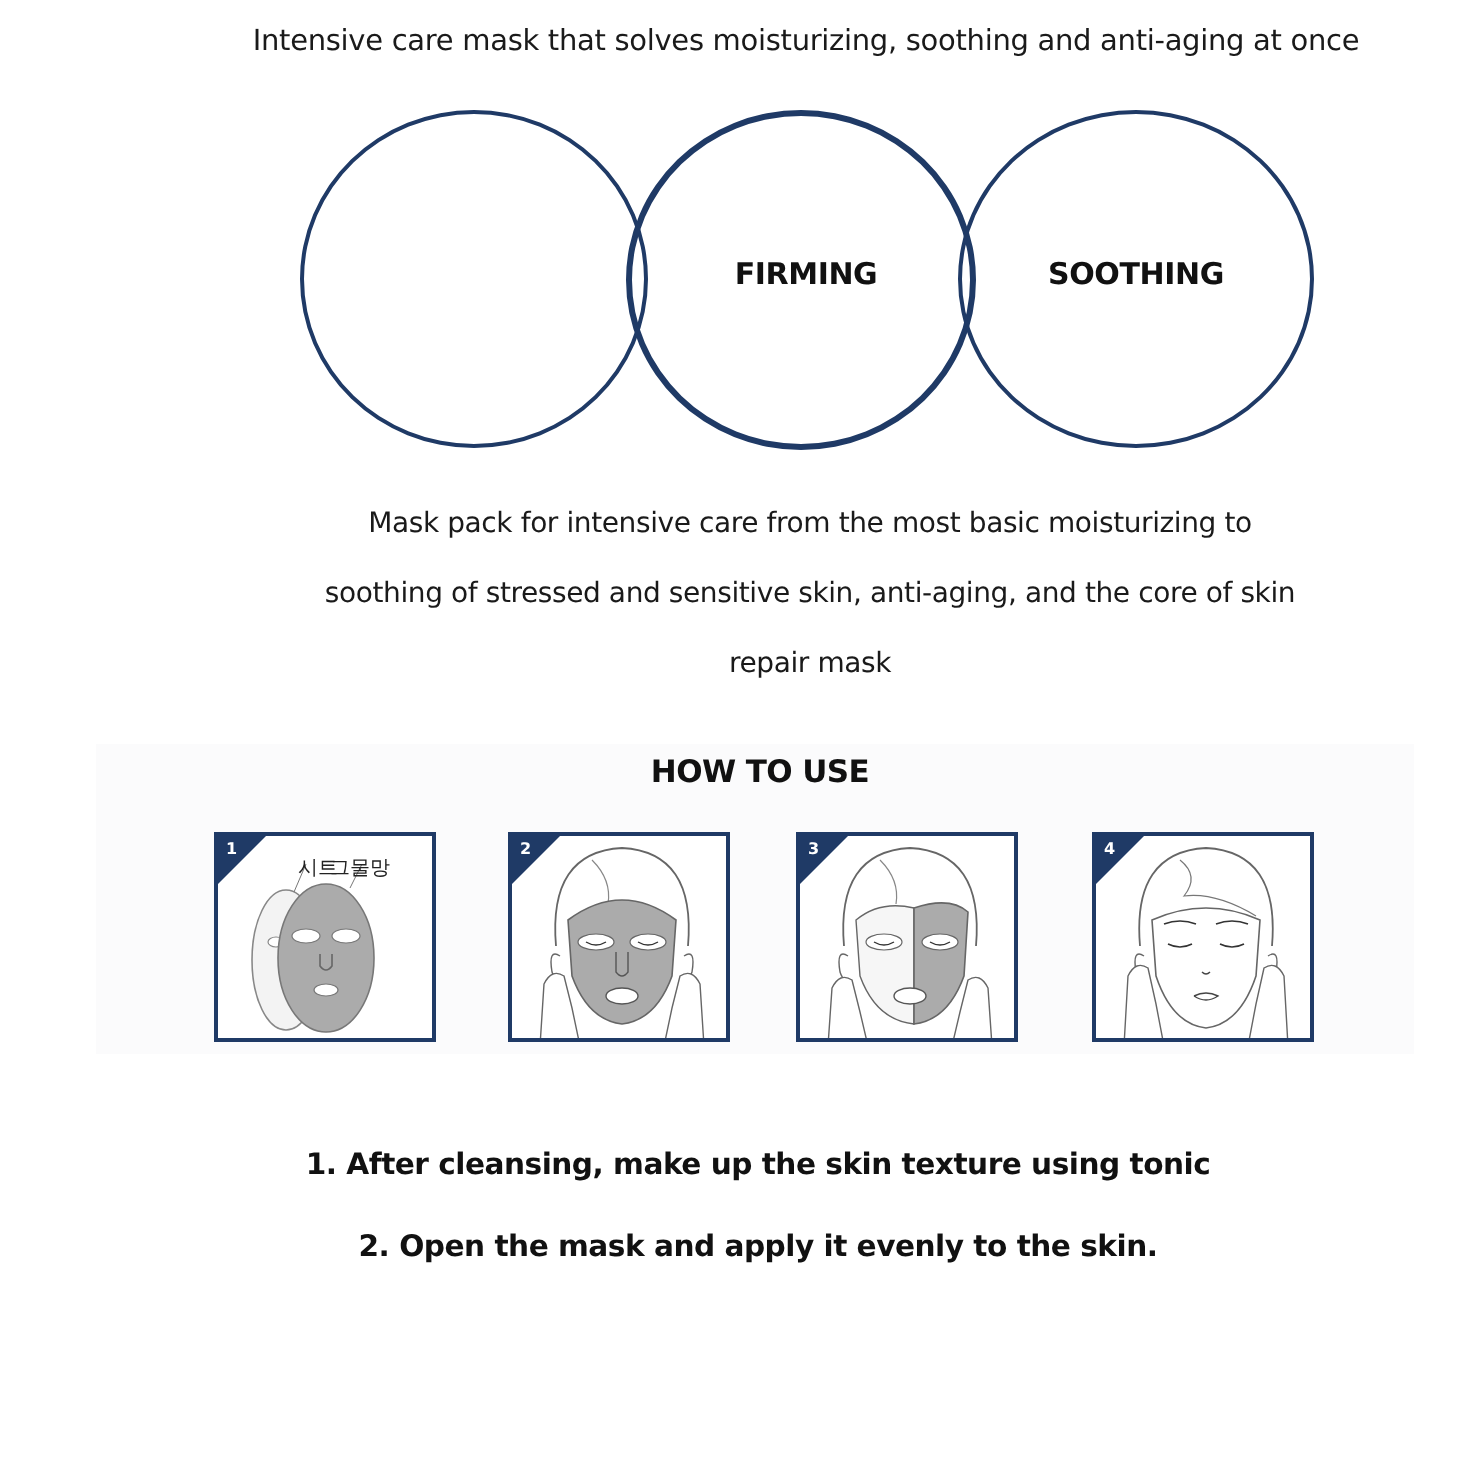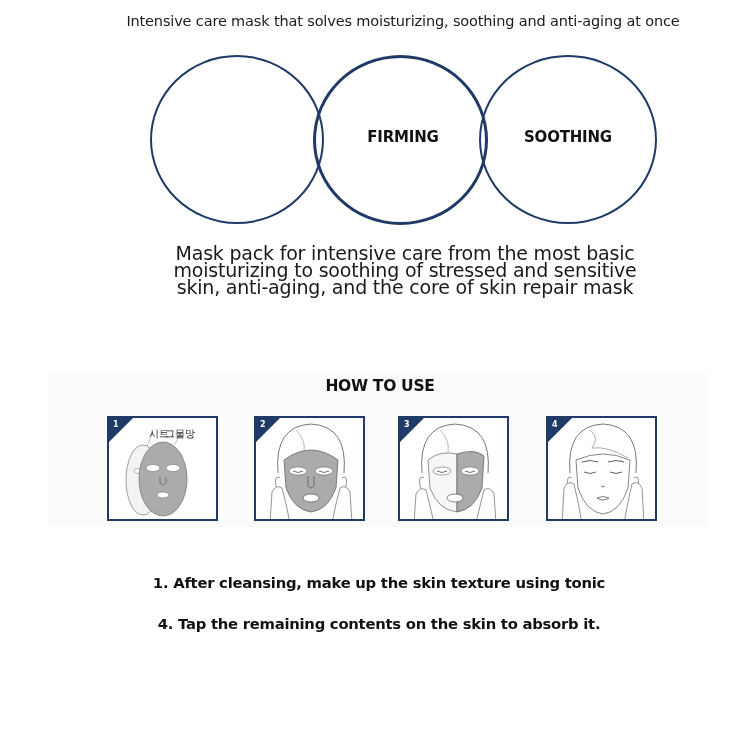--- a/index.html
+++ b/index.html
@@ -22,21 +22,21 @@
   .circle-label {
     position: absolute; top: 128px; font-weight: bold; font-size: 15px;
     color: #111; text-align: center; letter-spacing: -0.2px;
   }
   .circle-label.l1 { left: 150px; width: 174px; }
   .circle-label.l2 { left: 313px; width: 180px; }
   .circle-label.l3 { left: 479px; width: 178px; }
 
   .description {
     position: absolute; left: 160px; width: 490px; top: 245px;
-    text-align: center; font-size: 19px; line-height: 17px; color: #1a1a1a; letter-spacing: -0.2px;
+    text-align: center; font-size: 14px; line-height: 35px; color: #1a1a1a; letter-spacing: -0.2px;
   }
 
   .howto-panel {
     position: absolute; left: 48px; top: 372px; width: 659px; height: 155px;
     background: #fbfbfc;
   }
   .howto-title {
     position: absolute; left: 0; width: 760px; top: 377px; text-align: center;
     font-weight: bold; font-size: 15.5px; color: #111; letter-spacing: -0.3px;
   }
@@ -156,14 +156,14 @@
     <path d="M86 60 q6 -4 4 8 q-2 6 -6 4" fill="#fff" stroke="#666" stroke-width="0.7"></path>
     <path d="M14 105 L16 70 Q20 62 26 66 L30 84 L34 105" fill="#fff" stroke="#666" stroke-width="0.7"></path>
     <path d="M96 105 L94 70 Q90 62 84 66 L80 84 L76 105" fill="#fff" stroke="#666" stroke-width="0.7"></path>
   </svg>
   <div class="step-badge"></div>
   <span class="step-num">4</span>
 </div>
 
 <div class="instructions">
   <div class="instruction">1. After cleansing, make up the skin texture using tonic</div>
-  <div class="instruction">4. Tap the remaining contents on the skin to absorb it.</div>
+  <div class="instruction">2. Open the mask and apply it evenly to the skin.</div>
 </div>
 
 </body></html>

